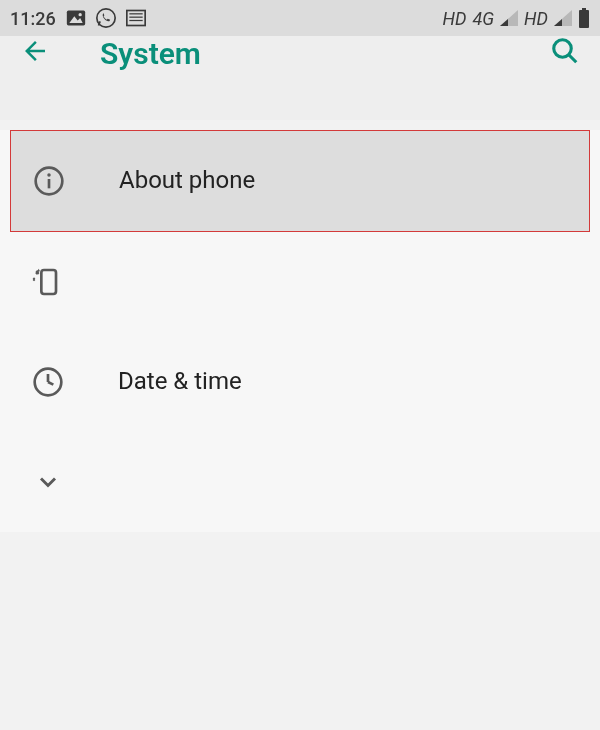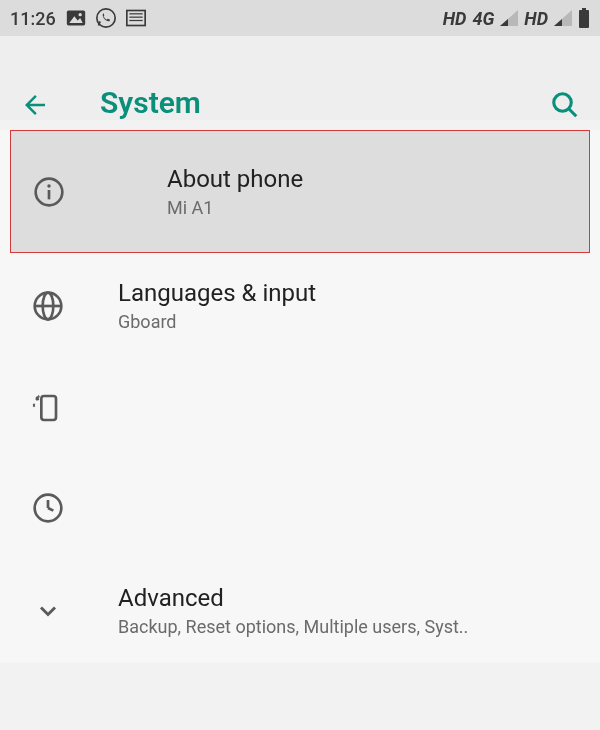--- a/index.html
+++ b/index.html
@@ -15,27 +15,27 @@
       height: 36px;
       background: #dcdcdc;
       display: flex;
       align-items: center;
       padding: 8px 10px;
       font-size: 18px;
       color: #3a3a3a;
       font-weight: 500;
     }
     .status-left { display: flex; align-items: center; gap: 10px; }
-    .status-right { margin-left: auto; display: flex; align-items: center; gap: 6px; font-style: italic; font-weight: bold; }
+    .status-right { margin-left: auto; display: flex; align-items: center; gap: 6px; font-style: italic; font-weight: normal; }
     .status-right span { font-style: italic; }
     .app-bar {
       height: 84px;
       background: #eeeeee;
       display: flex;
-      align-items: flex-end;
+      align-items: flex-start;
       padding: 0 20px;
     }
     .back-arrow { color: #0a8f7a; }
     .app-title {
       color: #0a8f7a;
       font-size: 30px;
       font-weight: 600;
       margin-left: 50px;
     }
     .search-btn { margin-left: auto; color: #0a8f7a; }
@@ -44,21 +44,20 @@
       display: flex;
       align-items: center;
       padding: 26px 20px 26px 28px;
       min-height: 100px;
     }
     .list-item.highlighted {
       background: #dddddd;
       border: 1.5px solid #d33a3a;
       margin: 10px 10px 0 10px;
       padding: 34px 12px 34px 18px;
-      gap: 48px;
     }
     .item-icon {
       width: 40px;
       display: flex;
       align-items: center;
       justify-content: center;
       color: #5a5a5a;
       flex-shrink: 0;
     }
     .item-text { margin-left: 50px; }
@@ -140,37 +139,23 @@
   <div class="list-item highlighted">
     <span class="item-icon">
       <svg width="32" height="32" viewBox="0 0 24 24">
           <circle cx="12" cy="12" r="10" fill="none" stroke="#5a5a5a" stroke-width="2"></circle>
           <circle cx="12" cy="7.5" r="1.3" fill="#5a5a5a"></circle>
           <rect x="11" y="10.5" width="2" height="7" fill="#5a5a5a"></rect>
         </svg>
     </span>
     <div class="item-text">
       <div class="item-title">About phone</div>
-      <div class="item-subtitle">Mi A1</div>
     </div>
   </div>
 
-  <div class="list-item">
-    <span class="item-icon">
-      <svg width="32" height="32" viewBox="0 0 24 24">
-          <circle cx="12" cy="12" r="10" fill="none" stroke="#5a5a5a" stroke-width="2"></circle>
-          <ellipse cx="12" cy="12" rx="4" ry="10" fill="none" stroke="#5a5a5a" stroke-width="2"></ellipse>
-          <line x1="2" y1="12" x2="22" y2="12" stroke="#5a5a5a" stroke-width="2"></line>
-        </svg>
-    </span>
-    <div class="item-text">
-      <div class="item-title">Languages &amp; input</div>
-      <div class="item-subtitle">Gboard</div>
-    </div>
-  </div>
 
   <div class="list-item">
     <span class="item-icon">
       <svg width="32" height="32" viewBox="0 0 24 24">
           <rect x="7" y="3" width="11" height="18" rx="2" fill="none" stroke="#5a5a5a" stroke-width="2"></rect>
           <path d="M3 6l2-2 M3 4l2 2 M2 10l-1 1 M1 9l1 1" stroke="#5a5a5a" stroke-width="1.5"></path>
           <circle cx="4" cy="4" r="0.8" fill="#5a5a5a"></circle>
           <path d="M5 2l1 2l-2 0z" fill="#5a5a5a"></path>
         </svg>
     </span>
@@ -178,28 +163,25 @@
 
   <div class="list-item">
     <span class="item-icon">
       <svg width="32" height="32" viewBox="0 0 24 24">
           <circle cx="12" cy="12" r="10" fill="none" stroke="#5a5a5a" stroke-width="2"></circle>
           <line x1="12" y1="12" x2="12" y2="6" stroke="#5a5a5a" stroke-width="2"></line>
           <line x1="12" y1="12" x2="16" y2="14" stroke="#5a5a5a" stroke-width="2"></line>
         </svg>
     </span>
     <div class="item-text">
+      <div class="item-title">Date &amp; time</div>
     </div>
   </div>
 
   <div class="list-item">
     <span class="item-icon">
       <svg width="28" height="28" viewBox="0 0 24 24">
           <path d="M6 9l6 6 6-6" fill="none" stroke="#5a5a5a" stroke-width="2.5"></path>
         </svg>
     </span>
-    <div class="item-text">
-      <div class="item-title">Advanced</div>
-      <div class="item-subtitle">Backup, Reset options, Multiple users, Syst..</div>
-    </div>
   </div>
 
 </div>
 
 </body></html>

